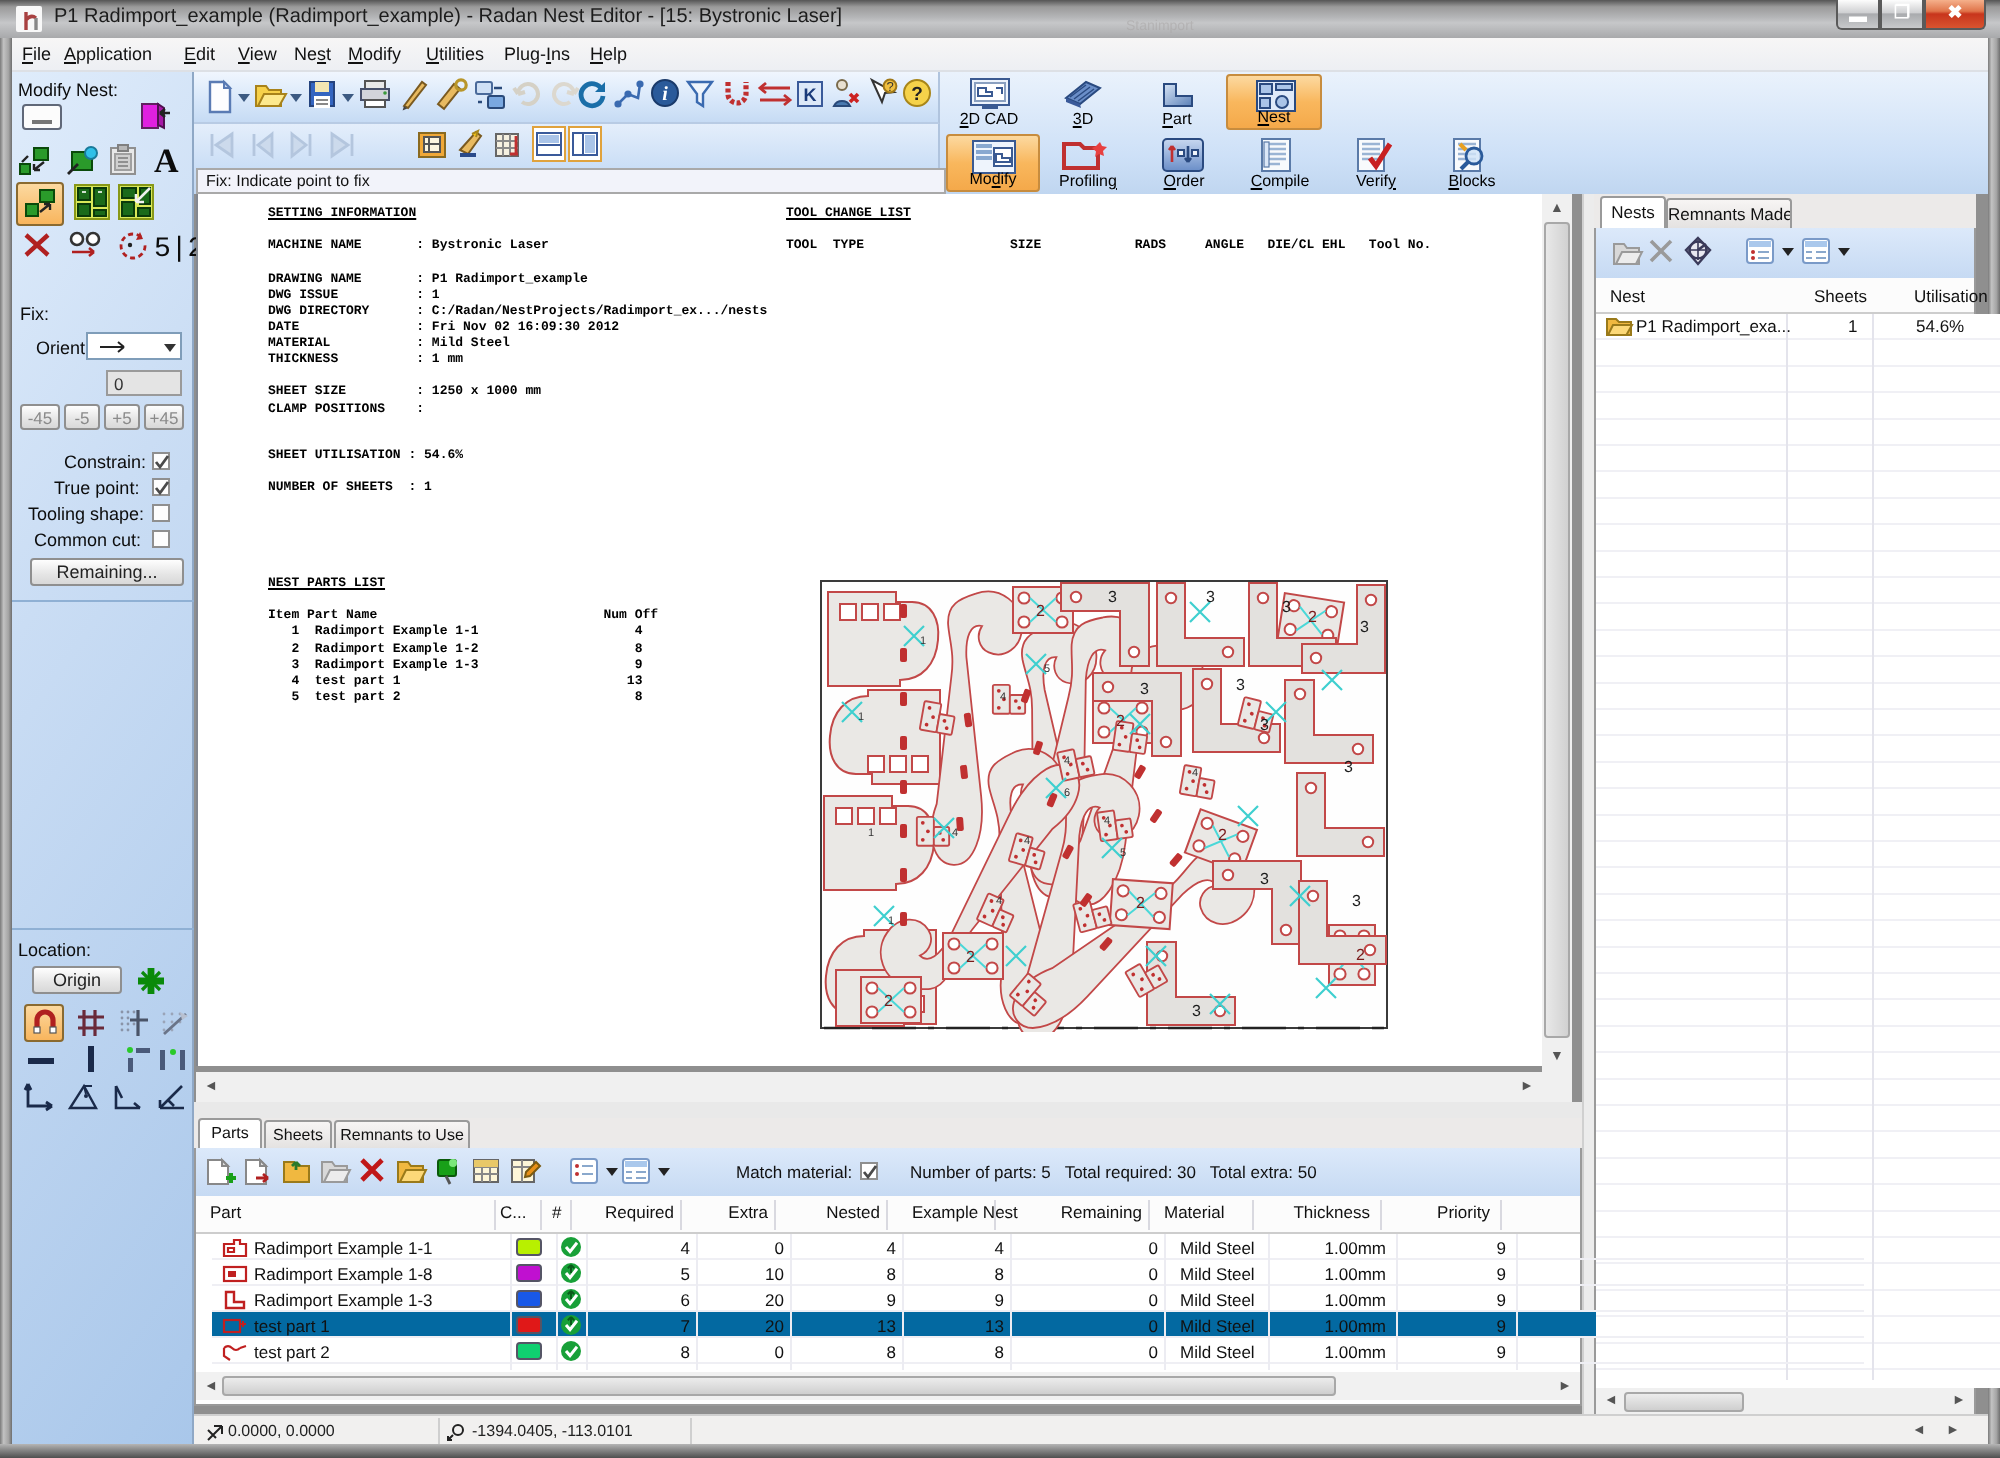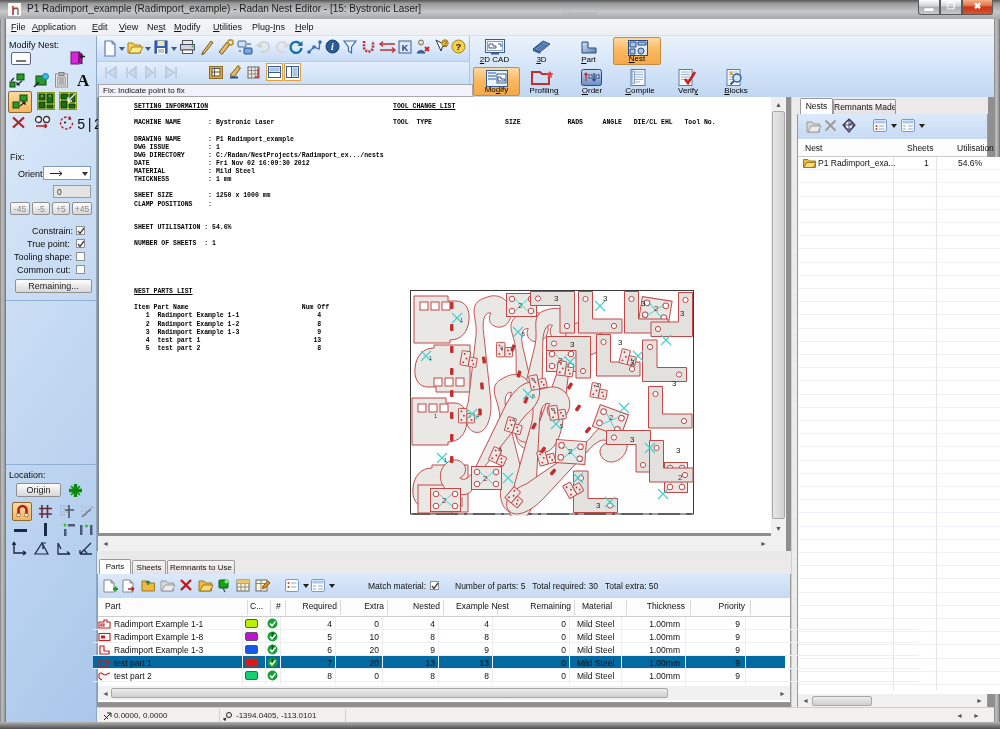--- a/index.html
+++ b/index.html
@@ -57,21 +57,21 @@
 #rgrid{left:798px;top:157px;width:212px;height:537px}
 #rscroll{left:798px;top:694px;width:189px;height:14px;background:#f0f0f0}
 #rbottomstrip{left:798px;top:708px;width:189px;height:14px;background:#f0f0f0;border-top:1px solid #d7d7d7}
 .gline{position:absolute;width:100%;height:1px;background:#efeff4}
 .vline{position:absolute;top:0;width:1px;background:#e4e4ec}
 
 #bpanel{left:97px;top:559px;width:694px;height:144px;background:#fff;border:1px solid #9a9a9a}
 #btabs{left:97px;top:559px;width:694px;height:15px;background:#eceae9}
 #btoolbar{left:98px;top:574px;width:692px;height:24px;background:linear-gradient(#dcE9fa,#c6daf3);font-size:8.5px;color:#111}
 #bhead{left:98px;top:598px;width:692px;height:19px;background:#fcfcfc;border-bottom:1px solid #cdcdcd;font-size:8.5px;color:#111}
-#brows{left:93px;top:617px;width:826px;height:68px;font-size:8.5px;color:#111}
+#brows{left:106px;top:617px;width:826px;height:68px;font-size:8.5px;color:#111}
 .brow{position:absolute;width:692px;height:13px}
 #bscroll{left:98px;top:686px;width:692px;height:14px;background:#f1f1f1}
 .hcell{position:absolute;top:3px}
 .hsep{position:absolute;top:2px;width:1px;height:15px;background:#d9d9e0}
 .csep{position:absolute;top:0;width:1px;height:68px;background:#ececf2}
 .num{position:absolute;text-align:right}
 
 #statusbar{left:97px;top:707px;width:897px;height:15px;background:#f1f0ef;border-top:1px solid #cfcfcf;font-size:8px;color:#222}
 .ssep{position:absolute;top:1px;width:1px;height:13px;background:#cfcfcf}
 svg{position:absolute;overflow:visible}

